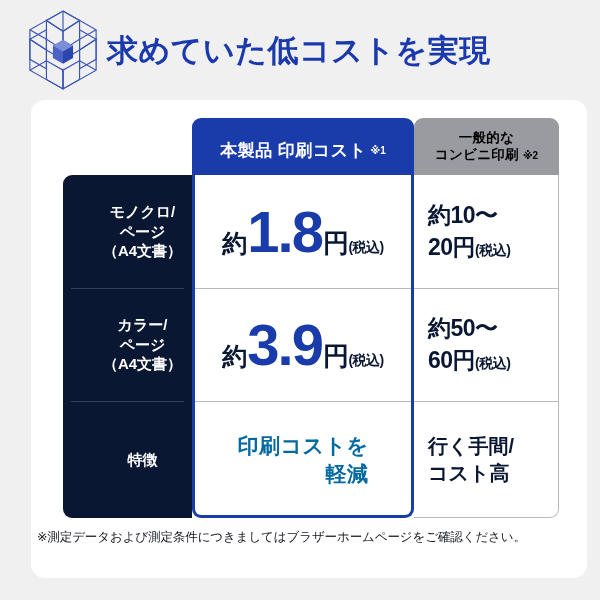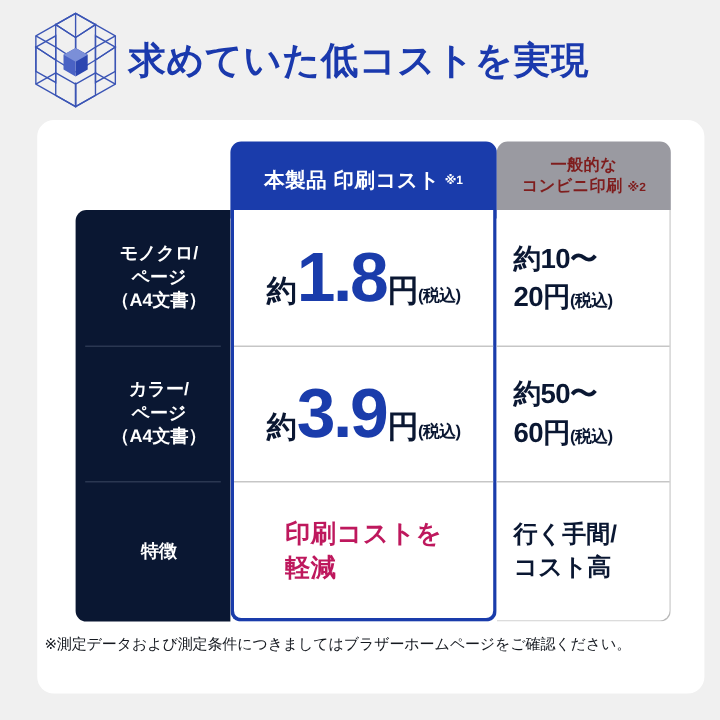--- a/index.html
+++ b/index.html
@@ -107,21 +107,21 @@
     left: 351px;
     top: 0;
     width: 145px;
     height: 57px;
     background: #9a9aa1;
     border-radius: 9px 9px 0 0;
     display: flex;
     flex-direction: column;
     align-items: center;
     justify-content: center;
-    color: #7f1d1d;
+    color: #000000;
     line-height: 1.2;
   }
 
   .tab-gray .gl {
     font-size: 13.5px;
     font-weight: bold;
     letter-spacing: 0.3px;
   }
 
   .tab-gray .gl2 {
@@ -151,21 +151,21 @@
     left: 0;
     top: 0;
     width: 129px;
     height: 343px;
     background: #0a1732;
     border-radius: 9px 0 0 9px;
   }
 
   .col-label .cell {
     position: absolute;
-    left: 5px;
+    left: 15px;
     width: 129px;
     display: flex;
     align-items: center;
     justify-content: center;
     color: #ffffff;
     text-align: center;
     line-height: 1.3;
     font-size: 15px;
     font-weight: bold;
   }
@@ -270,24 +270,24 @@
     font-size: 26px;
     letter-spacing: -0.5px;
   }
   .price .tax {
     font-size: 14px;
     letter-spacing: -0.5px;
   }
 
   
   .feature {
-    color: #be185d;
+    color: #0369a1;
     font-size: 21px;
     font-weight: bold;
-    text-align: left;
+    text-align: right;
     line-height: 1.3;
     letter-spacing: 0.5px;
   }
 
   
   .pstack {
     display: flex;
     flex-direction: column;
     justify-content: center;
     font-weight: bold;

